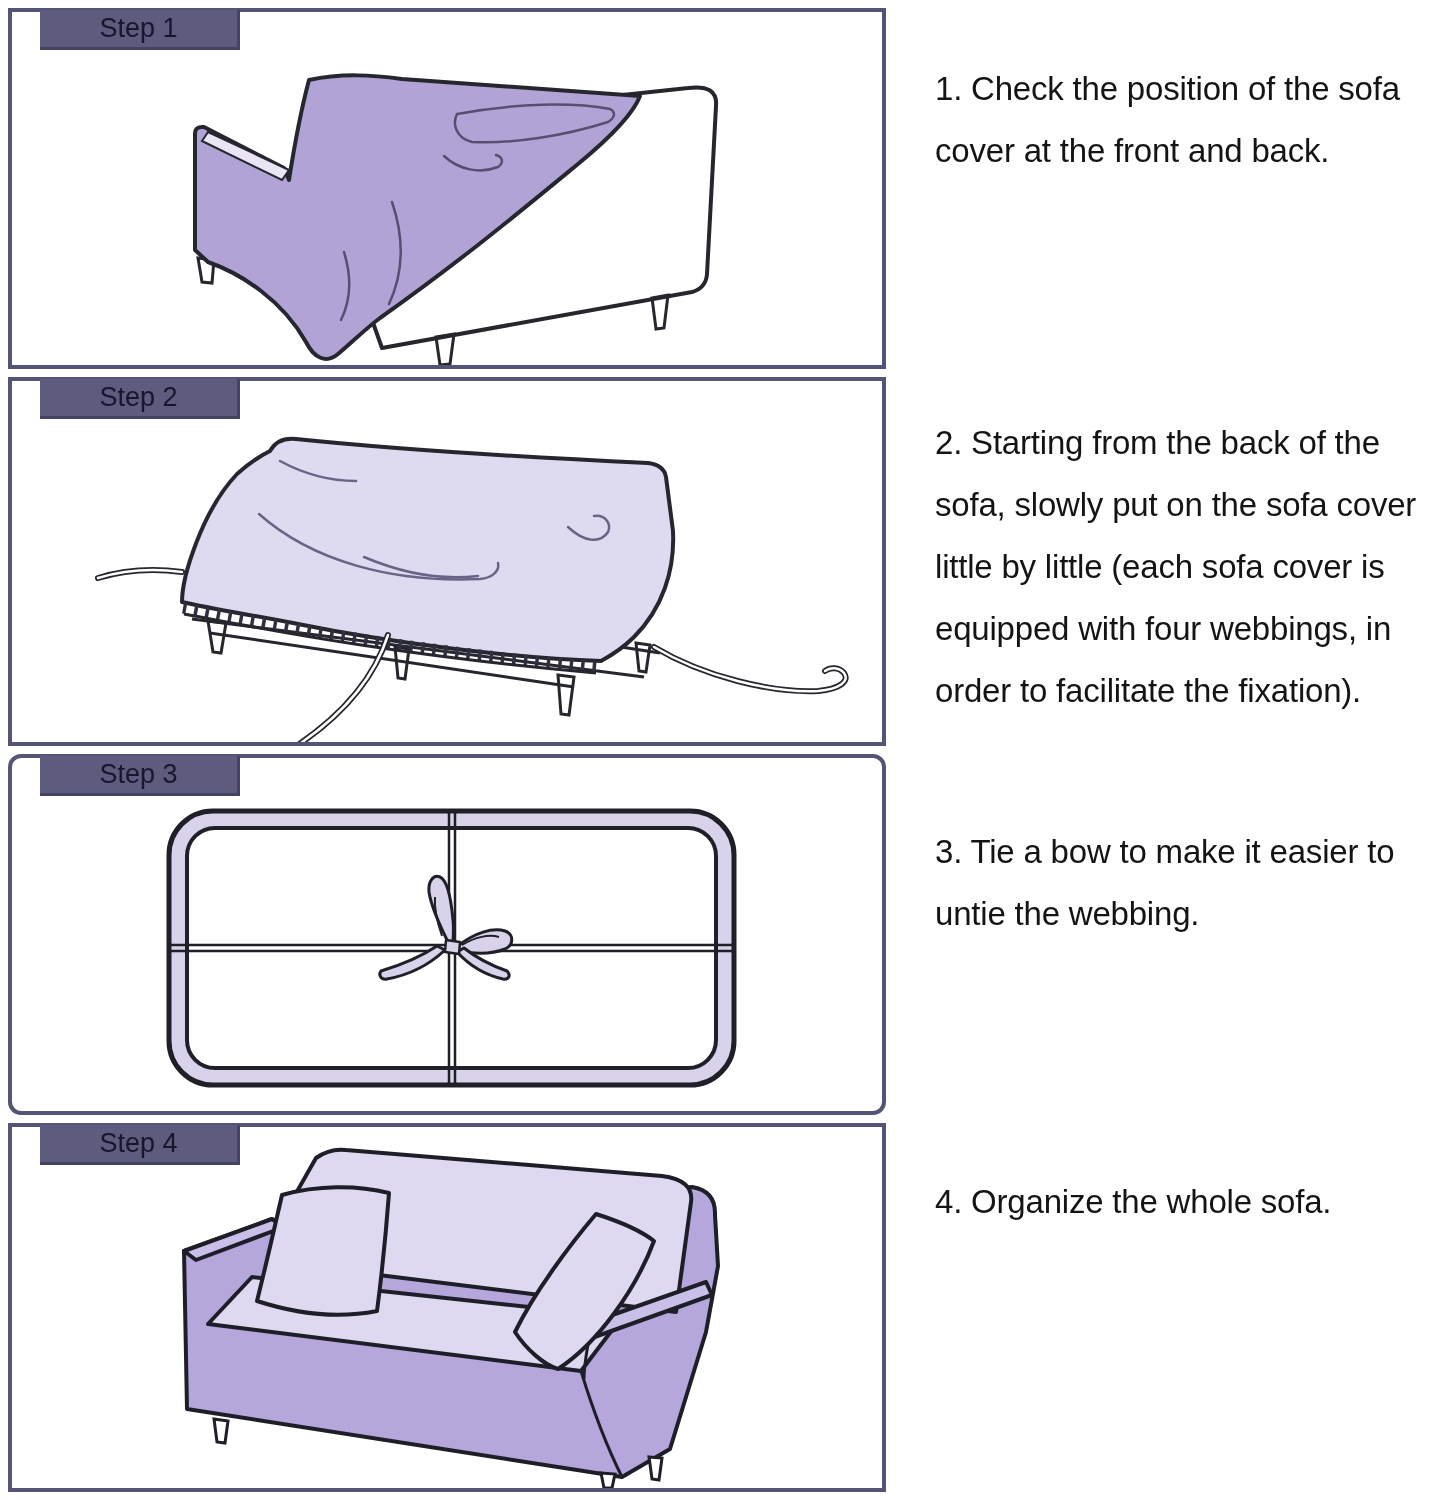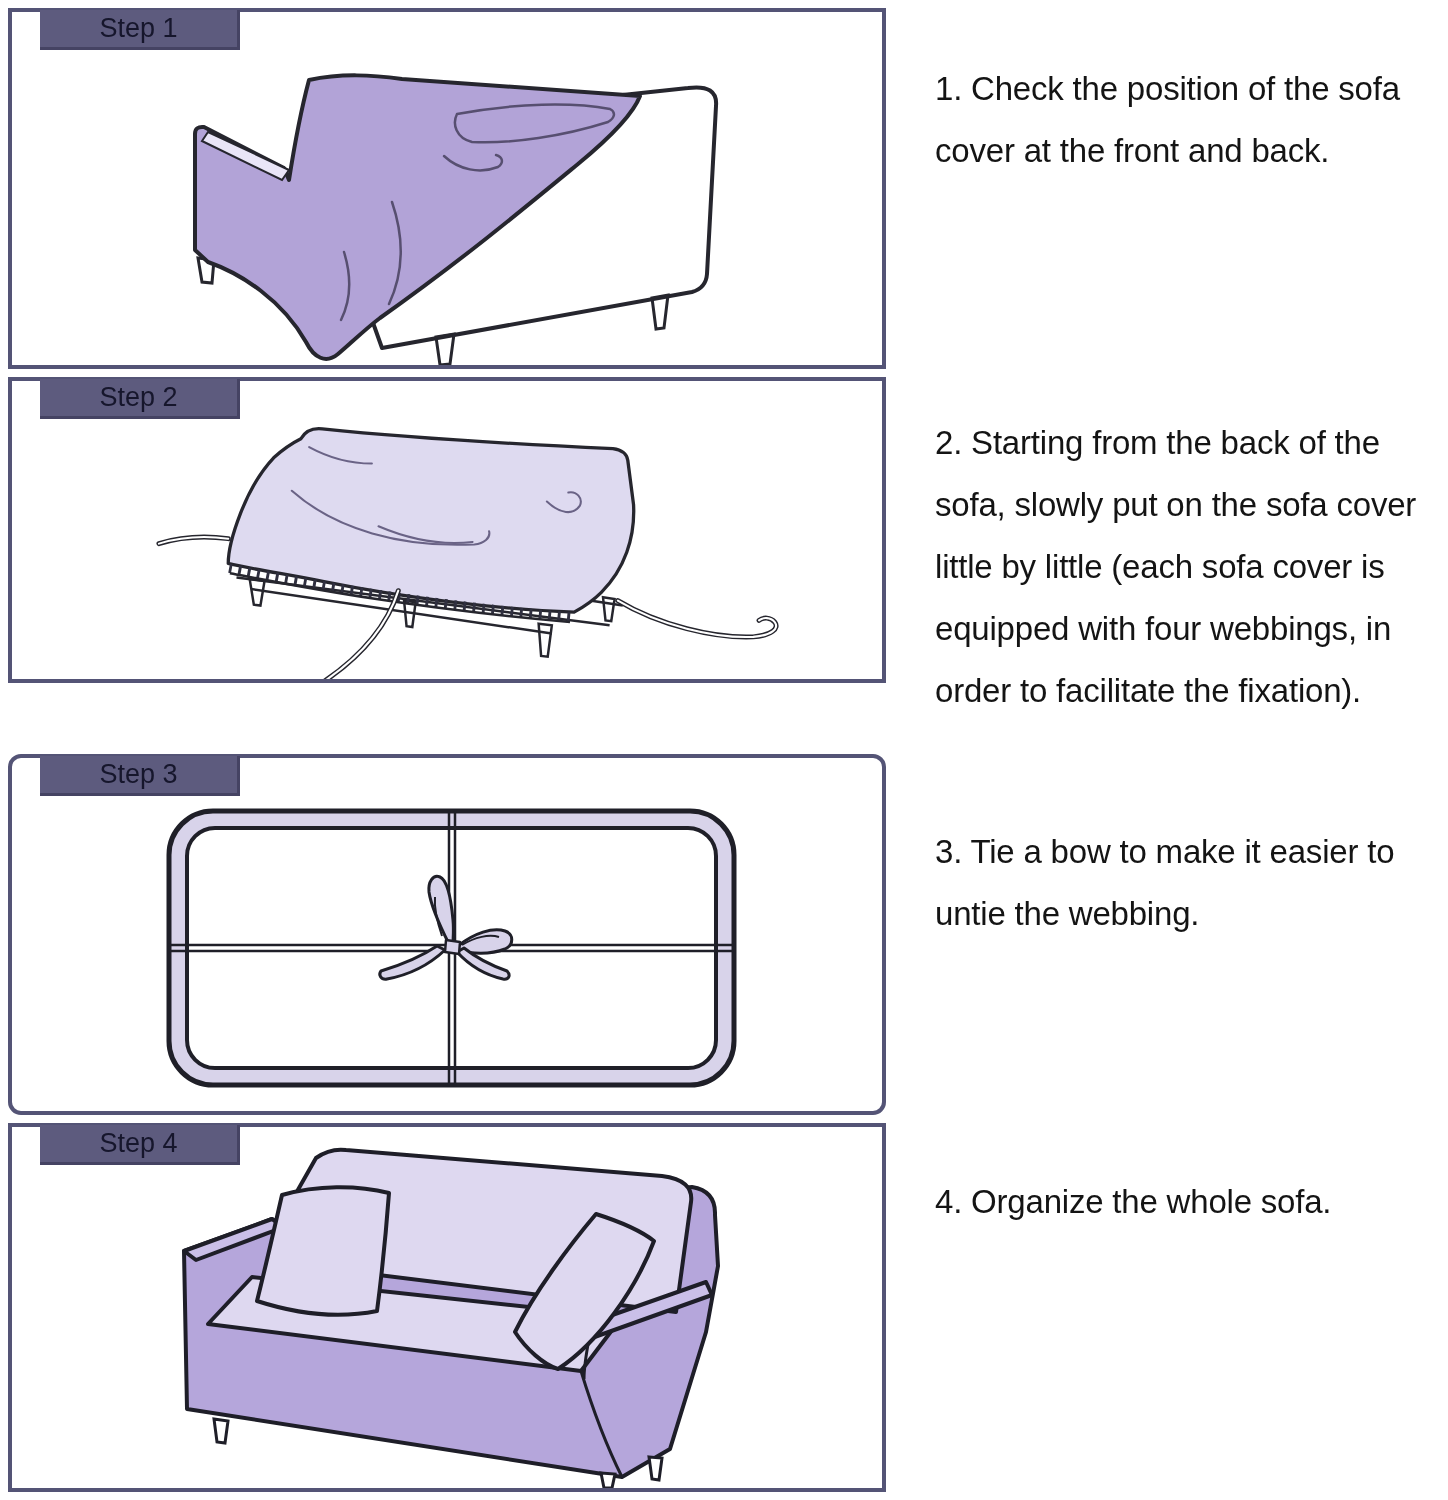--- a/index.html
+++ b/index.html
@@ -64,21 +64,21 @@
                C282,136 289,98 297,68 Z" fill="#b2a3d7" stroke="#26262e" stroke-width="4" stroke-linejoin="round"></path>
       <path d="M196,120 L277,158 L270,168 L190,129 Z" fill="#e9e5f7" stroke="#26262e" stroke-width="2"></path>
 
       <path d="M445,102 C505,91 560,90 598,97 C604,100 603,106 596,110 C552,124 500,132 460,130 C444,126 440,112 445,102 Z" fill="none" stroke="#574f70" stroke-width="2.5"></path>
       <path d="M432,144 C447,158 468,162 486,155 C492,151 491,145 484,143" fill="none" stroke="#574f70" stroke-width="2.5" stroke-linecap="round"></path>
       <path d="M380,190 C393,228 391,262 377,292" fill="none" stroke="#574f70" stroke-width="2.5" stroke-linecap="round"></path>
       <path d="M332,240 C340,266 338,290 329,308" fill="none" stroke="#574f70" stroke-width="2.5" stroke-linecap="round"></path>
     </svg>
   </div>
 
-  <div class="panel" style="top:377px;height:306px;">
+  <div class="panel" style="top:377px;height:369px;">
     <div class="step-band">
       <span>Step 2</span>
     </div>
     <svg viewBox="0 0 870 361" aria-hidden="true">
 
       <path class="stroke" d="M180,238 L632,296" stroke-width="3"></path>
       <path class="stroke" d="M198,252 L562,306" stroke-width="3"></path>
       <path class="stroke" d="M596,264 L648,272" stroke-width="3"></path>
       <path class="stroke" d="M196,240 L214,242 L209,272 L201,271 Z" fill="#ffffff" stroke-width="3"></path>
       <path class="stroke" d="M383,266 L397,268 L393,298 L386,297 Z" fill="#ffffff" stroke-width="3"></path>

